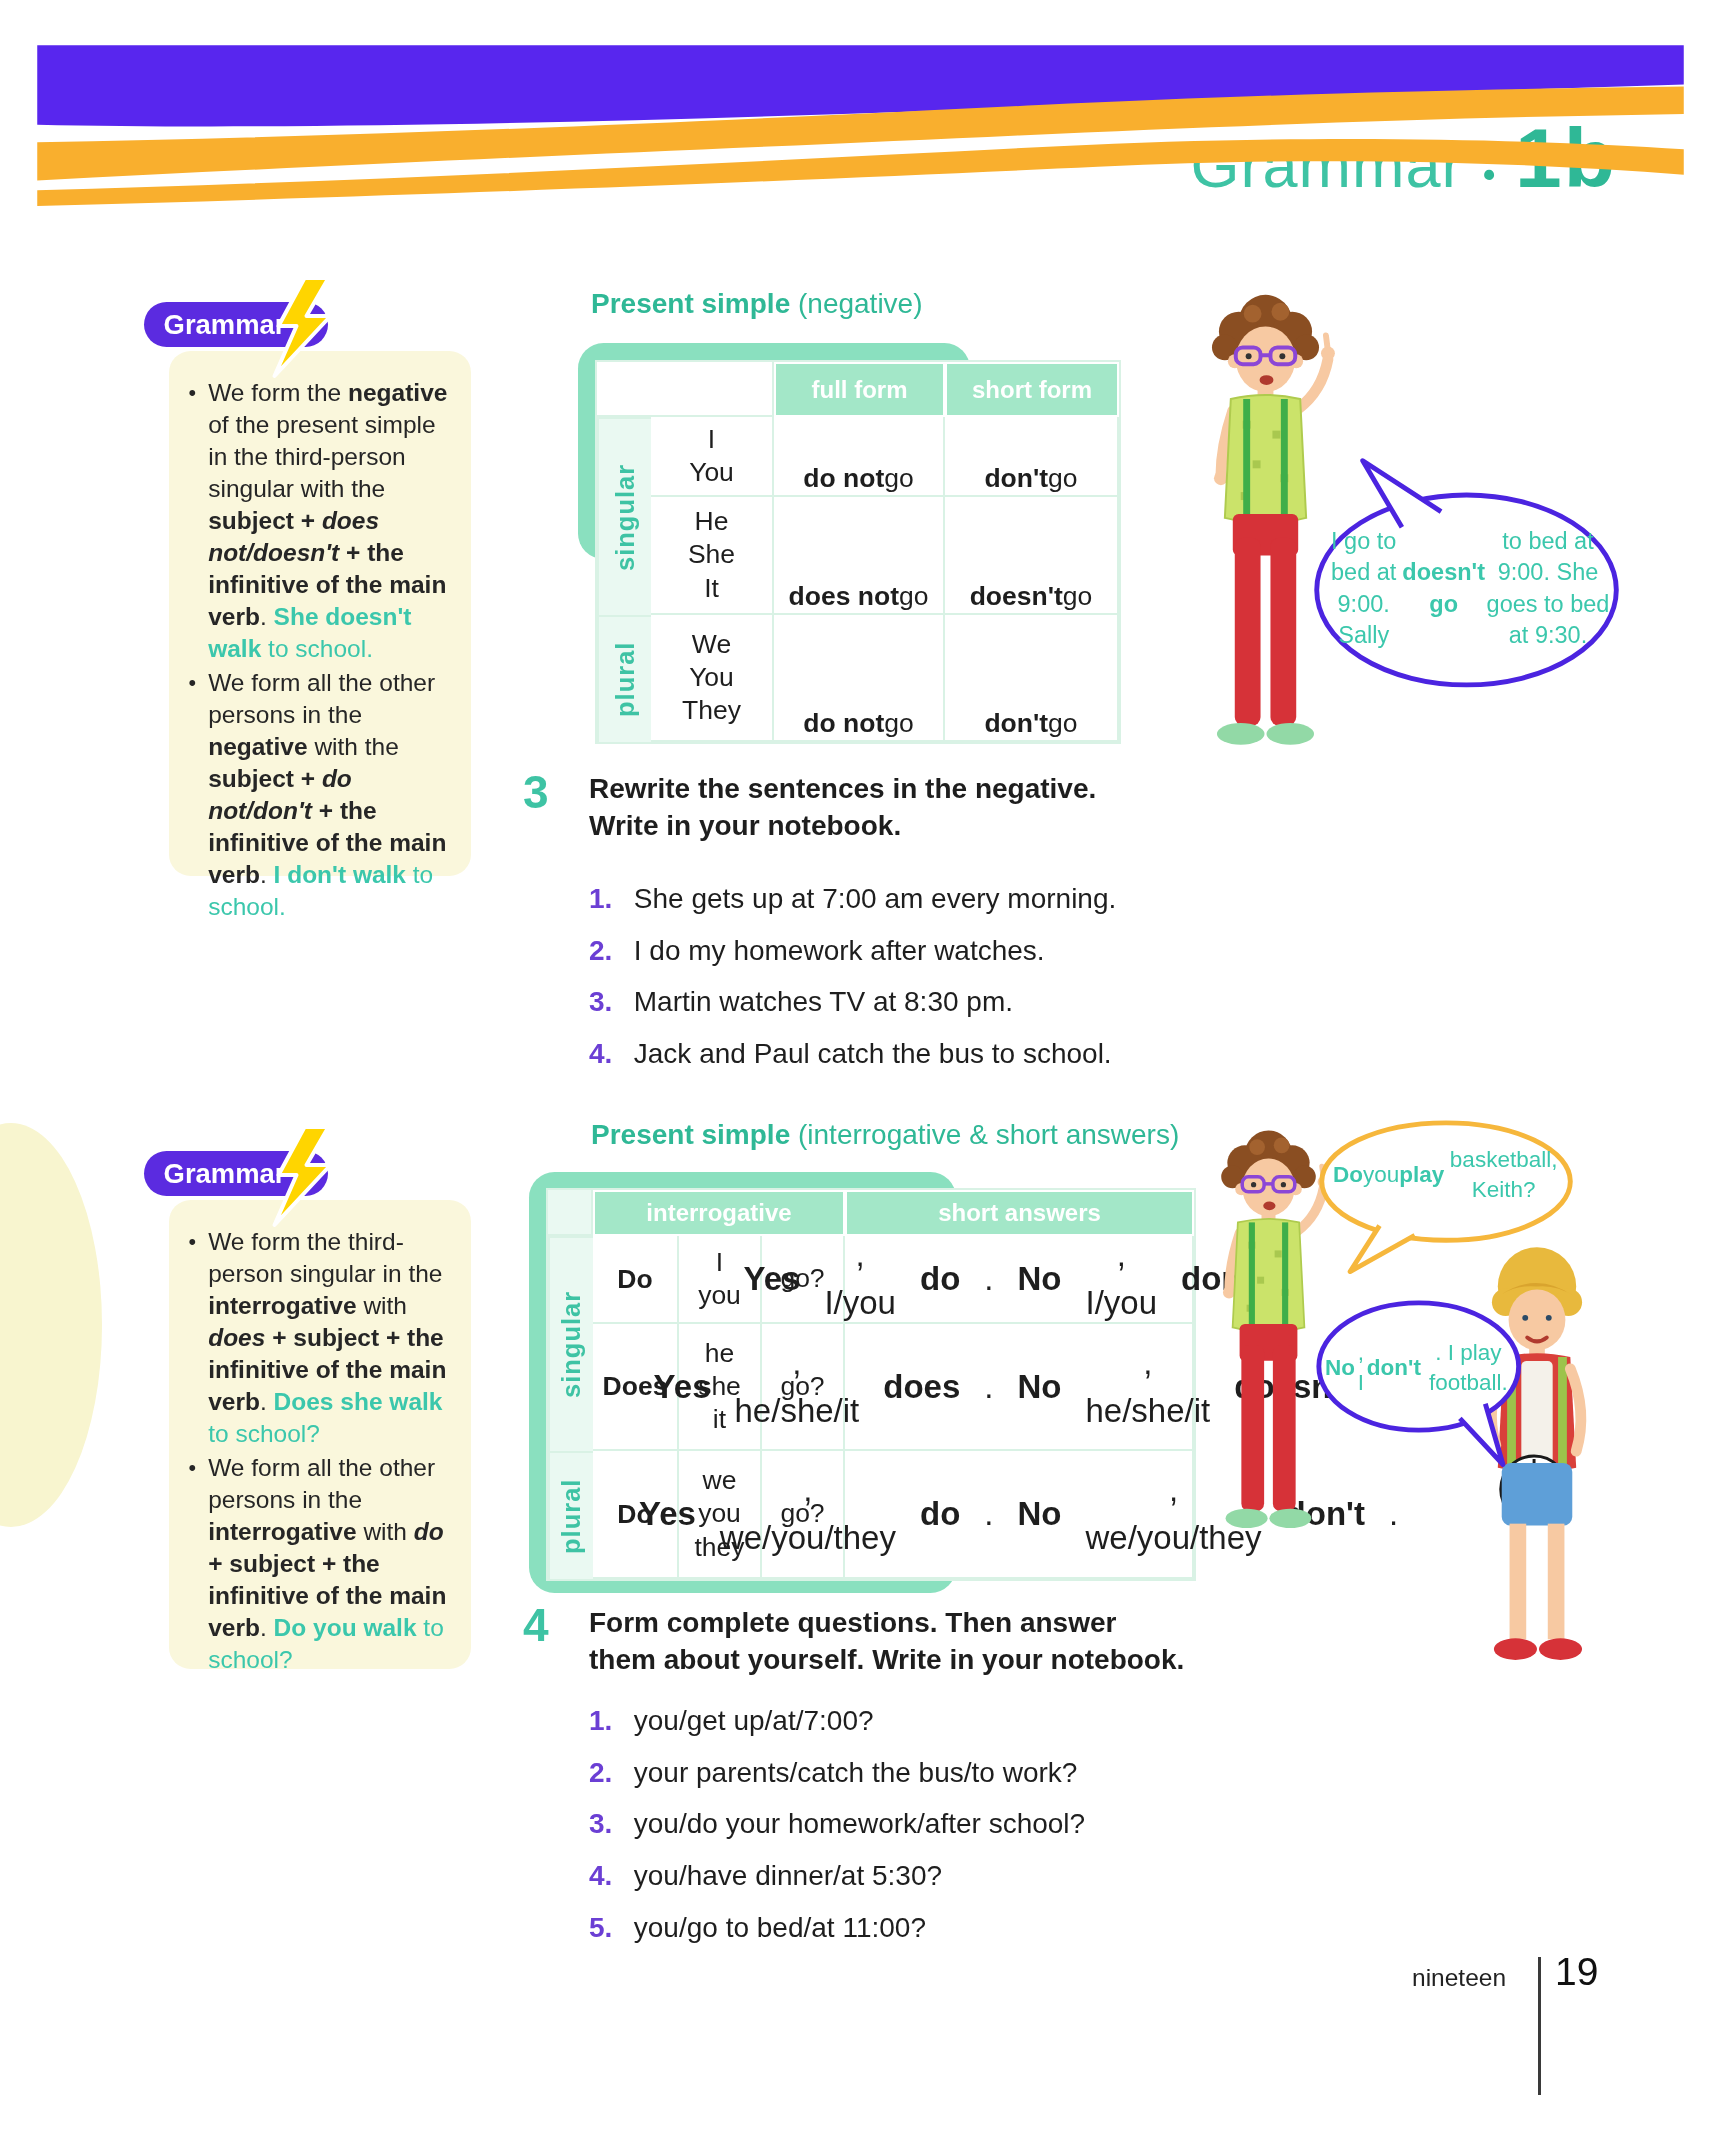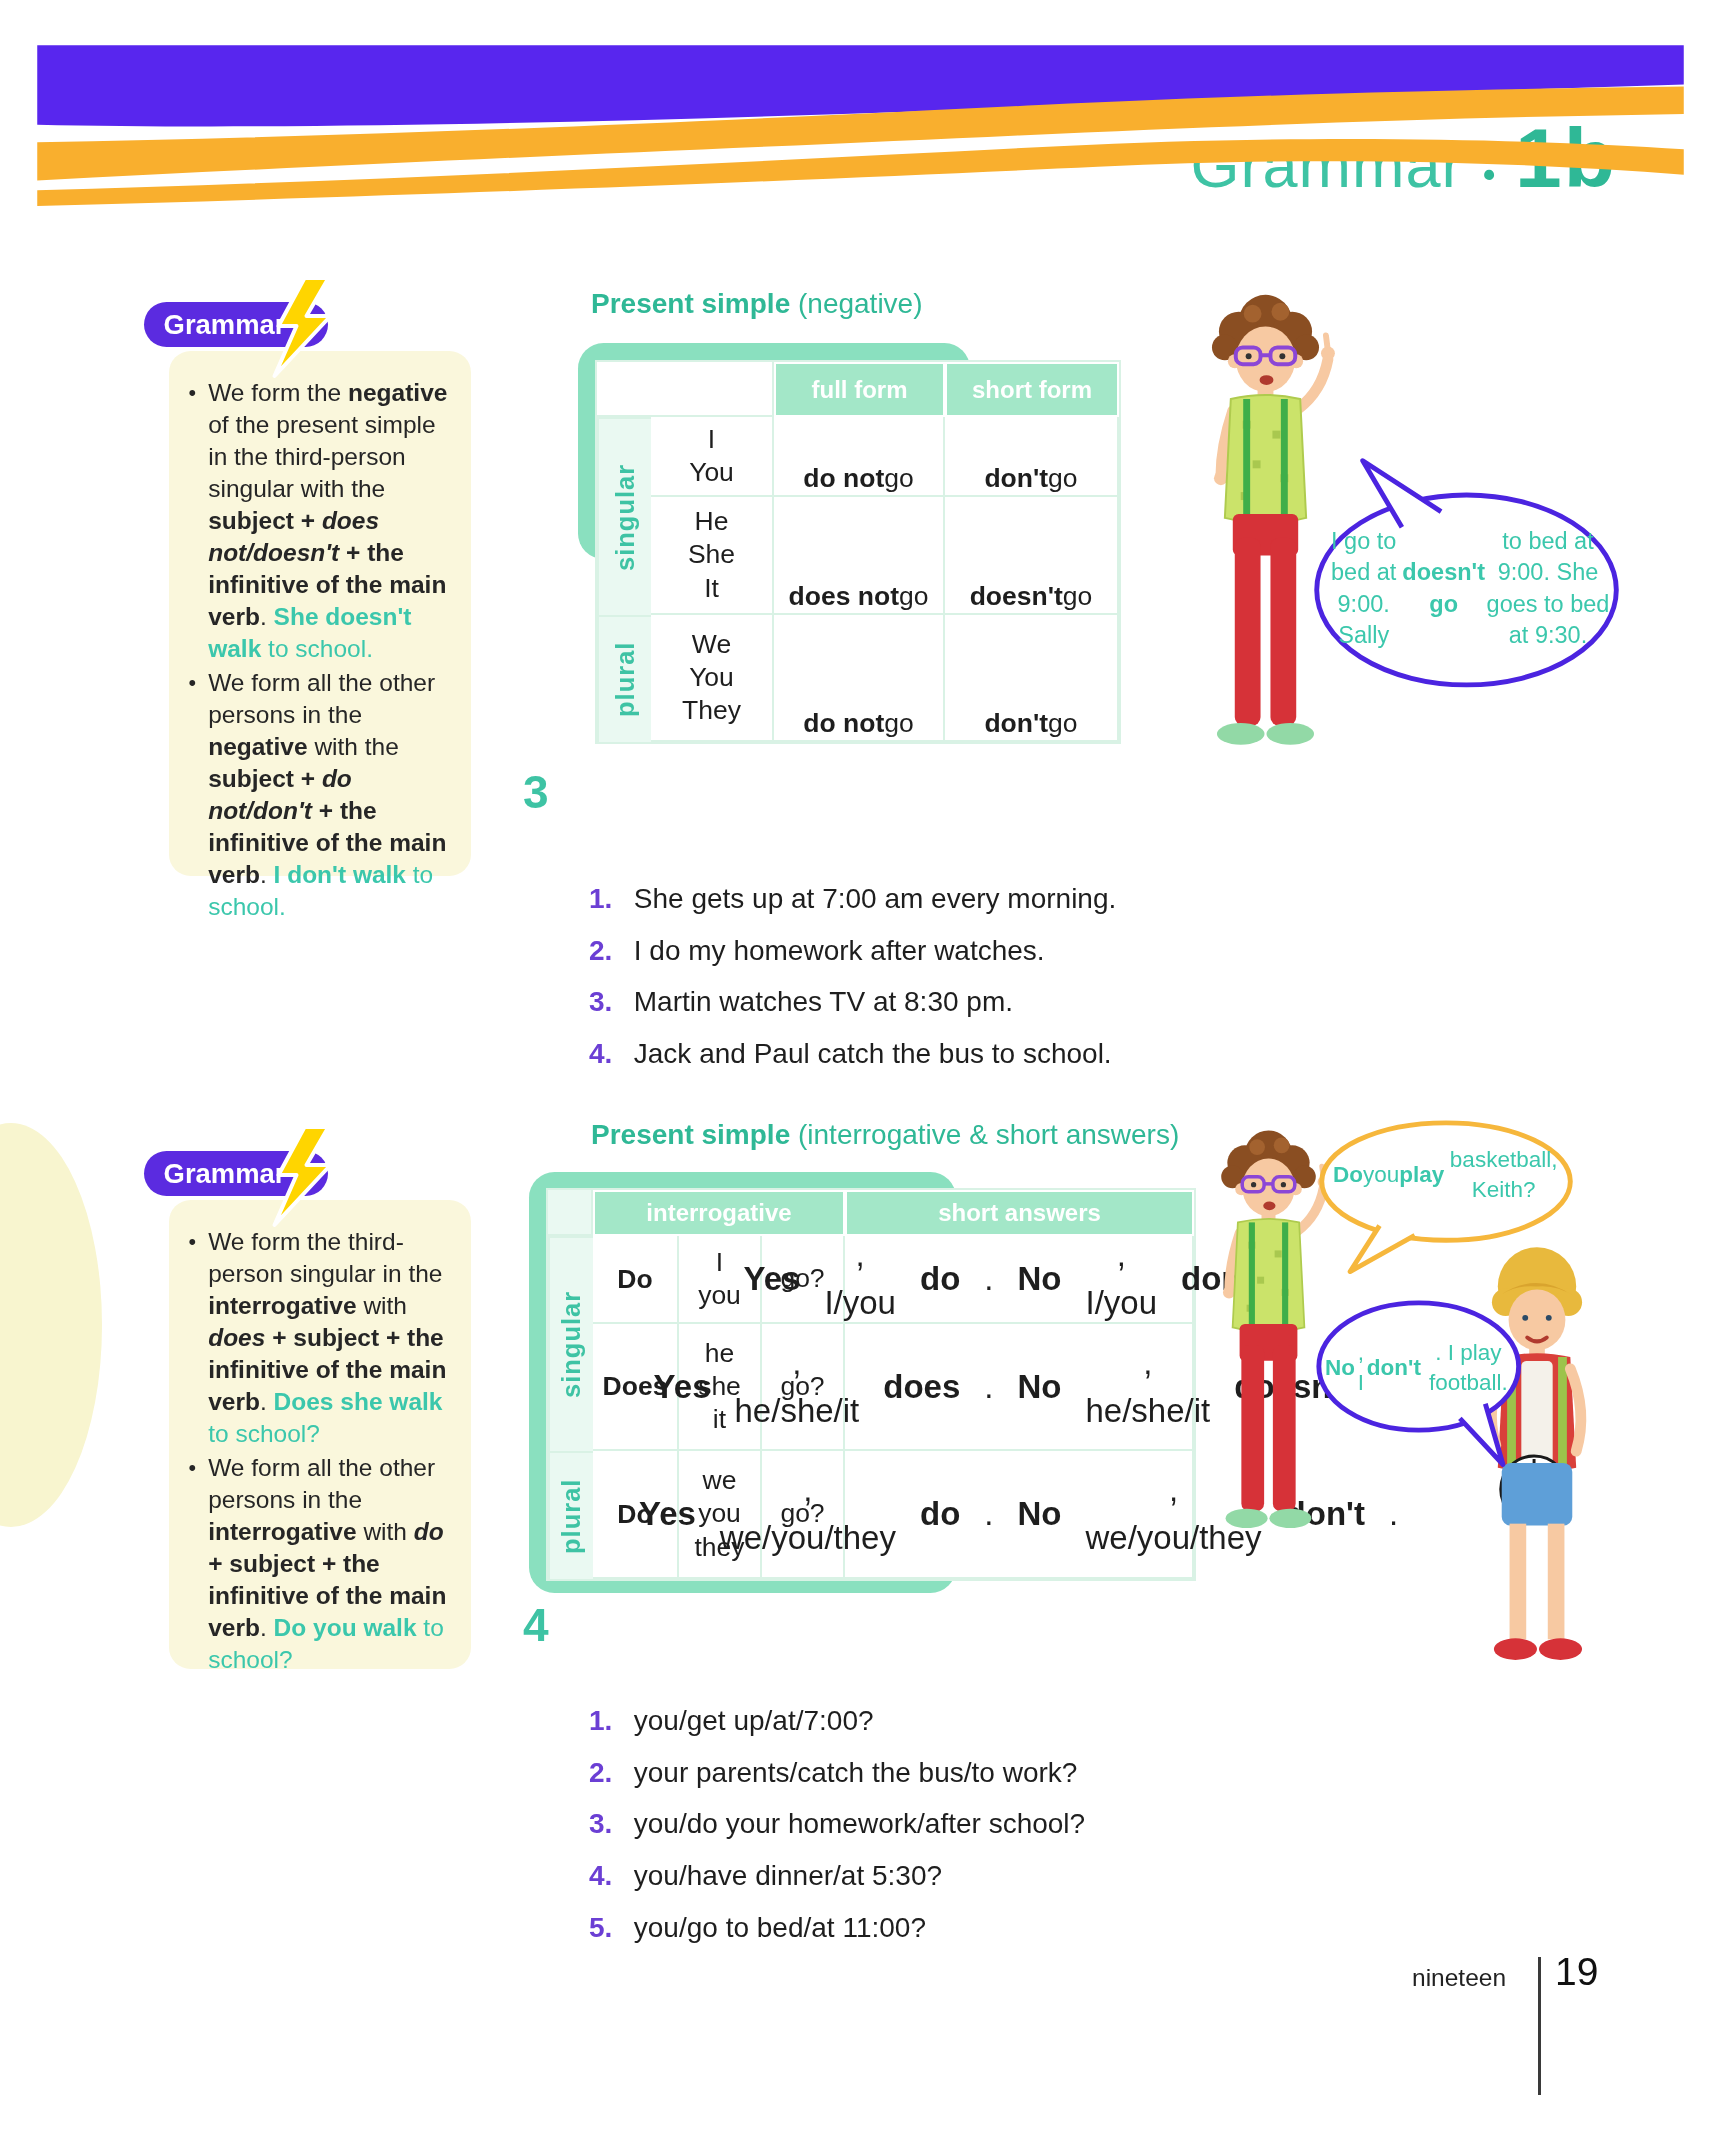--- a/index.html
+++ b/index.html
@@ -219,20 +219,24 @@
     <div class="cell fcell" style="grid-column:4;grid-row:3;"><span class="seg-b">doesn't</span><span class="seg-n"> go</span></div>
     <div class="cell gcell" style="grid-column:1;grid-row:4;">plural</div>
     <div class="cell pcell" style="grid-column:2;grid-row:4;">We
 You
 They</div>
     <div class="cell fcell" style="grid-column:3;grid-row:4;"><span class="seg-b">do not</span><span class="seg-n"> go</span></div>
     <div class="cell fcell" style="grid-column:4;grid-row:4;"><span class="seg-b">don't</span><span class="seg-n"> go</span></div>
   </div>
 
   <div class="ex-num" style="left:523px;top:765px;">3</div>
+  <div class="ex-head" style="left:589px;top:770px;width:568px;">
+    <div>Rewrite the sentences in the negative.</div>
+    <div>Write in your notebook.</div>
+  </div>
   <div class="ex-items" style="left:589px;top:880px;">
     <div class="ex-item">
         <span class="inum">1.</span>
         <span>She gets up at 7:00 am every morning.</span>
       </div>
     <div class="ex-item">
         <span class="inum">2.</span>
         <span>I do my homework after watches.</span>
       </div>
     <div class="ex-item">
@@ -272,20 +276,24 @@
     <div class="cell auxcell" style="grid-column:2;grid-row:4;">Do</div>
     <div class="cell pcell" style="grid-column:3;grid-row:4;">we
 you
 they</div>
     <div class="cell pcell" style="grid-column:4;grid-row:4;">go?</div>
     <div class="cell acell" style="grid-column:5;grid-row:4;"><span class="seg-b">Yes</span><span class="seg-n">, we/you/they </span><span class="seg-b">do</span><span class="seg-n">.
 </span><span class="seg-b">No</span><span class="seg-n">, we/you/they </span><span class="seg-b">don't</span><span class="seg-n">.</span></div>
   </div>
 
   <div class="ex-num" style="left:523px;top:1598px;">4</div>
+  <div class="ex-head" style="left:589px;top:1604px;width:627px;">
+    <div>Form complete questions. Then answer</div>
+    <div>them about yourself. Write in your notebook.</div>
+  </div>
   <div class="ex-items" style="left:589px;top:1702px;">
     <div class="ex-item">
         <span class="inum">1.</span>
         <span>you/get up/at/7:00?</span>
       </div>
     <div class="ex-item">
         <span class="inum">2.</span>
         <span>your parents/catch the bus/to work?</span>
       </div>
     <div class="ex-item">

